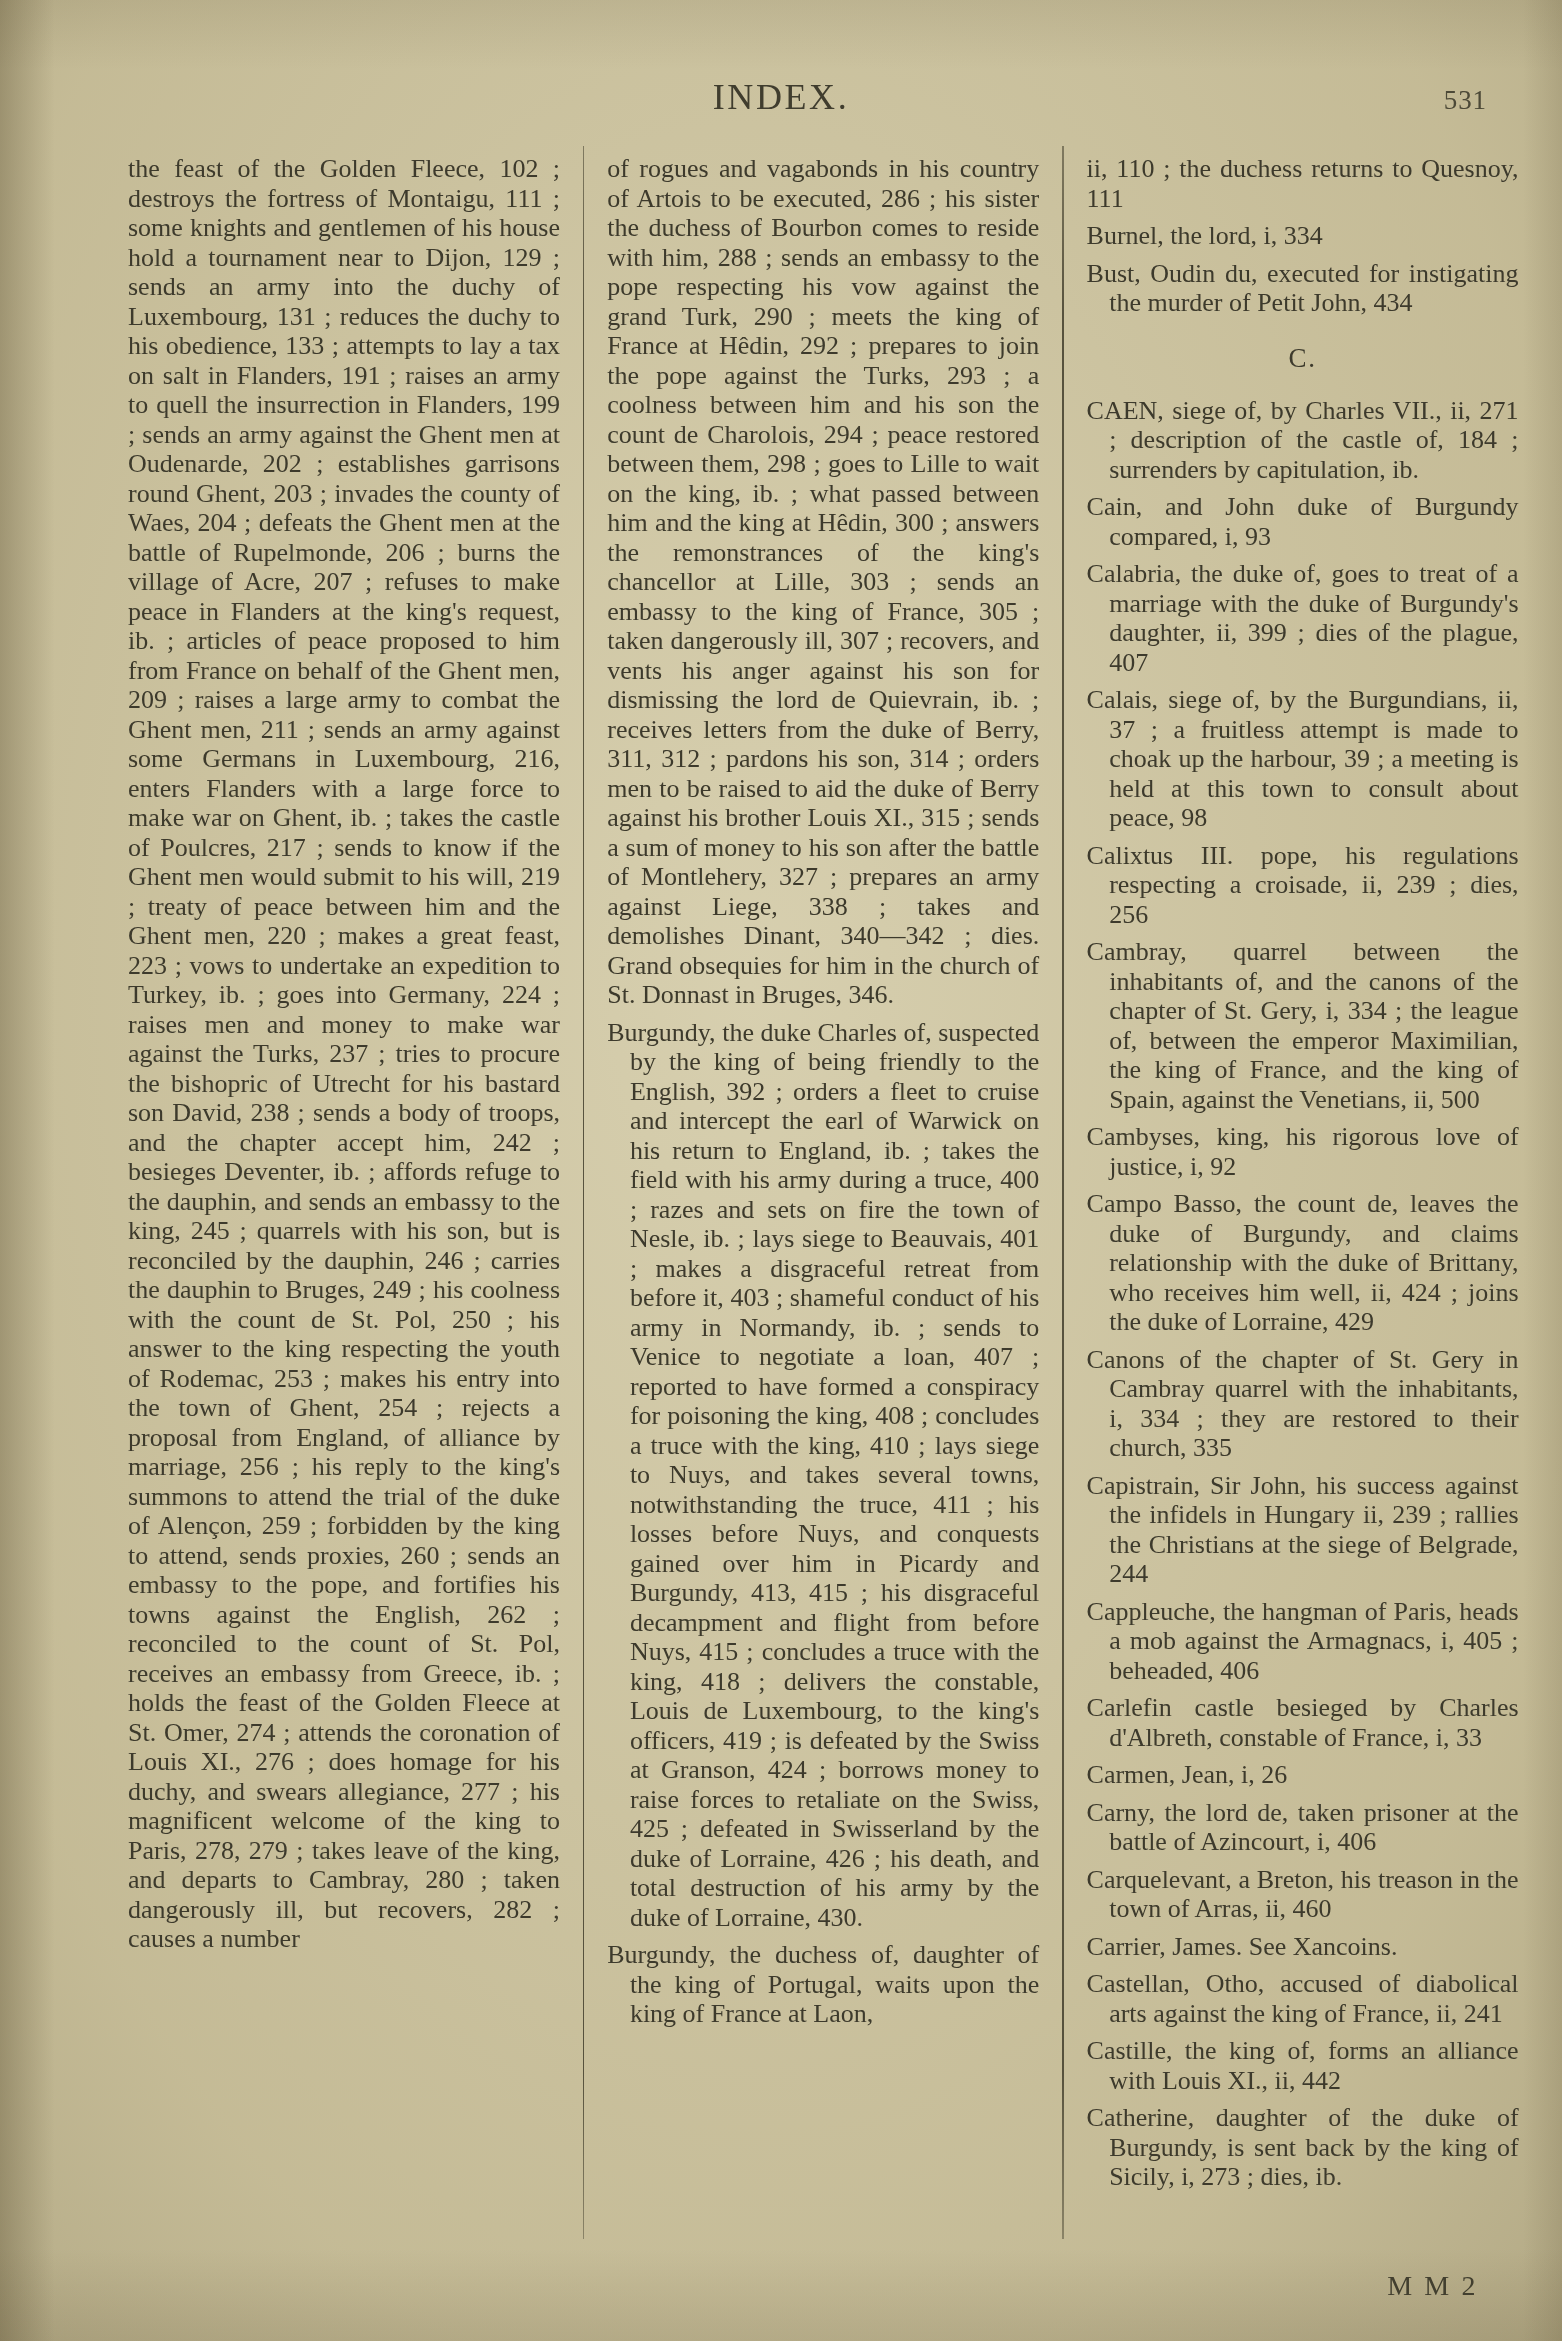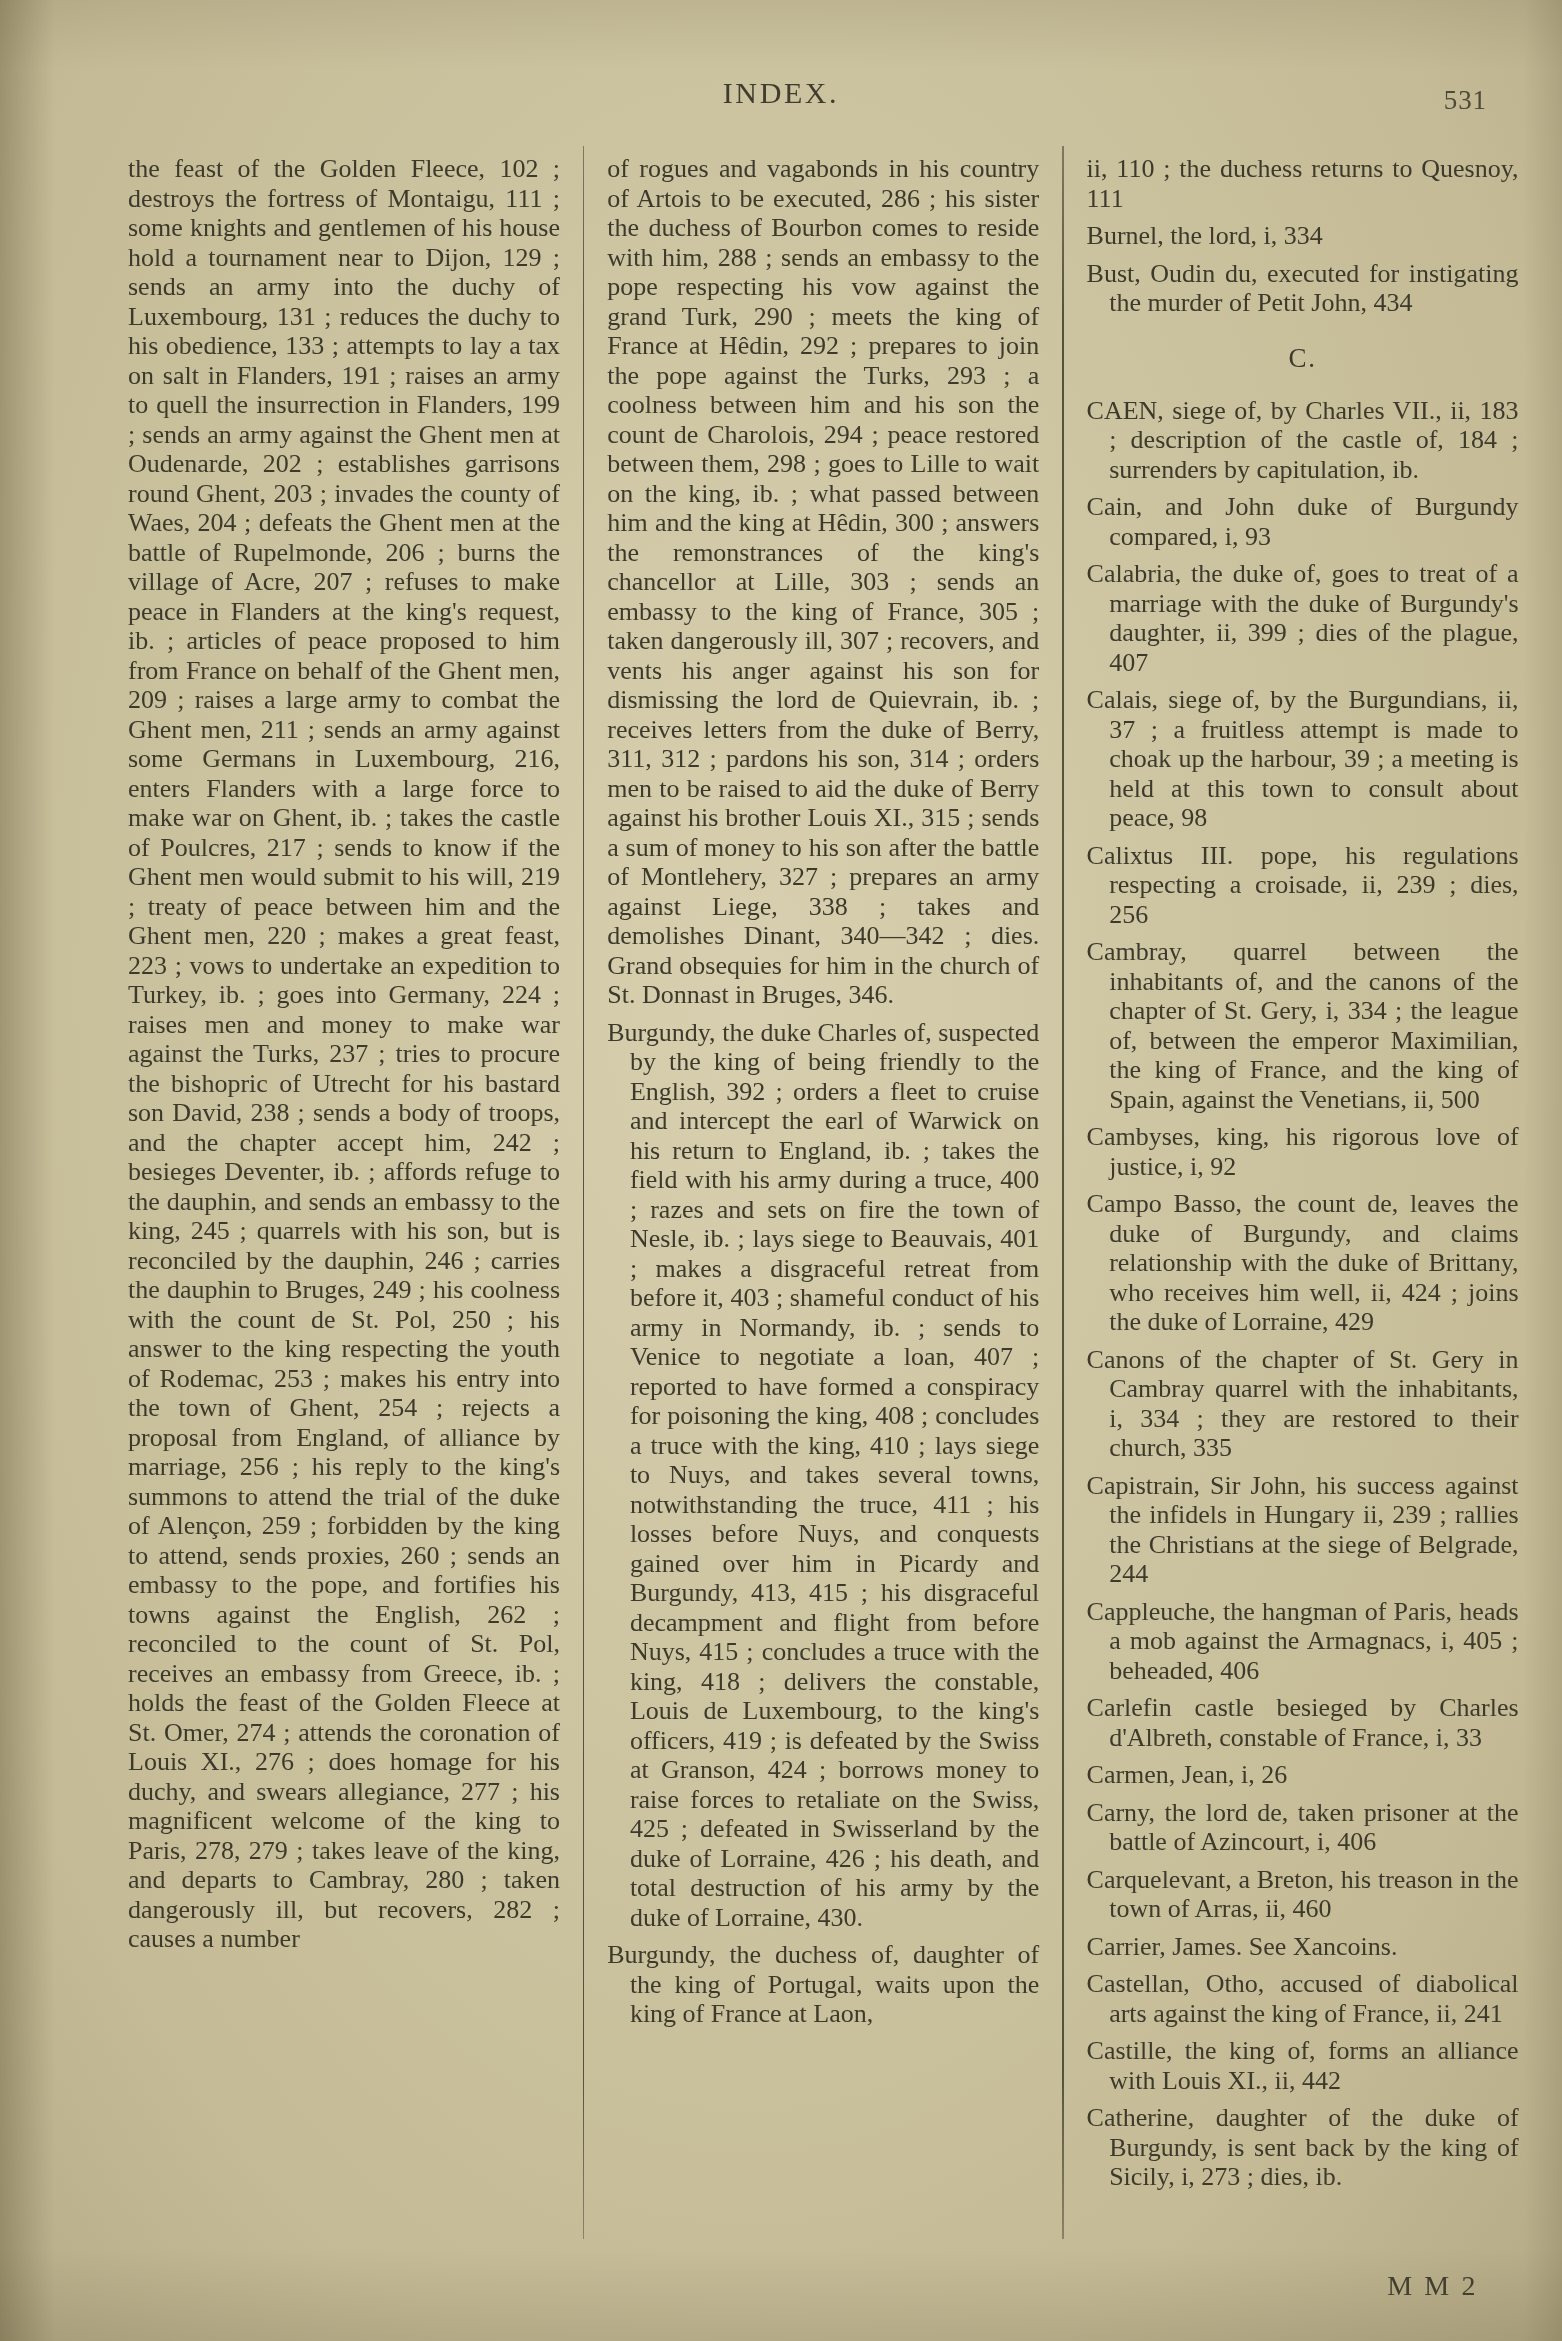--- a/index.html
+++ b/index.html
@@ -35,21 +35,21 @@
       linear-gradient(0deg,   rgba(70,58,30,0.14) 0%, rgba(70,58,30,0.0) 4%),
       linear-gradient(180deg, rgba(70,58,30,0.10) 0%, rgba(70,58,30,0.0) 3%);
   }
 
   .header-title {
     position: absolute;
     top: 76px;
     left: 0;
     width: 100%;
     text-align: center;
-    font-size: 30px;
+    font-size: 36px;
     letter-spacing: 2.6px;
     font-weight: 400;
     color: #403d2e;
   }
 
   .page-number {
     position: absolute;
     top: 85px;
     right: 75px;
     font-size: 27px;
@@ -129,21 +129,21 @@
         <p class="entry-continuation">of rogues and vagabonds in his country of Artois to be executed, 286 ; his sister the duchess of Bourbon comes to reside with him, 288 ; sends an embassy to the pope respecting his vow against the grand Turk, 290 ; meets the king of France at Hêdin, 292 ; prepares to join the pope against the Turks, 293 ; a coolness between him and his son the count de Charolois, 294 ; peace restored between them, 298 ; goes to Lille to wait on the king, ib. ; what passed between him and the king at Hêdin, 300 ; answers the remonstrances of the king's chancellor at Lille, 303 ; sends an embassy to the king of France, 305 ; taken dangerously ill, 307 ; recovers, and vents his anger against his son for dismissing the lord de Quievrain, ib. ; receives letters from the duke of Berry, 311, 312 ; pardons his son, 314 ; orders men to be raised to aid the duke of Berry against his brother Louis XI., 315 ; sends a sum of money to his son after the battle of Montlehery, 327 ; prepares an army against Liege, 338 ; takes and demolishes Dinant, 340—342 ; dies. Grand obsequies for him in the church of St. Donnast in Bruges, 346.</p>
         <p class="entry-entry">Burgundy, the duke Charles of, suspected by the king of being friendly to the English, 392 ; orders a fleet to cruise and intercept the earl of Warwick on his return to England, ib. ; takes the field with his army during a truce, 400 ; razes and sets on fire the town of Nesle, ib. ; lays siege to Beauvais, 401 ; makes a disgraceful retreat from before it, 403 ; shameful conduct of his army in Normandy, ib. ; sends to Venice to negotiate a loan, 407 ; reported to have formed a conspiracy for poisoning the king, 408 ; concludes a truce with the king, 410 ; lays siege to Nuys, and takes several towns, notwithstanding the truce, 411 ; his losses before Nuys, and conquests gained over him in Picardy and Burgundy, 413, 415 ; his disgraceful decampment and flight from before Nuys, 415 ; concludes a truce with the king, 418 ; delivers the constable, Louis de Luxembourg, to the king's officers, 419 ; is defeated by the Swiss at Granson, 424 ; borrows money to raise forces to retaliate on the Swiss, 425 ; defeated in Swisserland by the duke of Lorraine, 426 ; his death, and total destruction of his army by the duke of Lorraine, 430.</p>
         <p class="entry-entry">Burgundy, the duchess of, daughter of the king of Portugal, waits upon the king of France at Laon,</p>
       </div>
     <div class="col-rule"></div>
     <div class="column">
         <p class="entry-continuation">ii, 110 ; the duchess returns to Quesnoy, 111</p>
         <p class="entry-entry">Burnel, the lord, i, 334</p>
         <p class="entry-entry">Bust, Oudin du, executed for instigating the murder of Petit John, 434</p>
         <p class="entry-section">C.</p>
-        <p class="entry-entry">CAEN, siege of, by Charles VII., ii, 183 ; description of the castle of, 184 ; surrenders by capitulation, ib.</p>
+        <p class="entry-entry">CAEN, siege of, by Charles VII., ii, 271 ; description of the castle of, 184 ; surrenders by capitulation, ib.</p>
         <p class="entry-entry">Cain, and John duke of Burgundy compared, i, 93</p>
         <p class="entry-entry">Calabria, the duke of, goes to treat of a marriage with the duke of Burgundy's daughter, ii, 399 ; dies of the plague, 407</p>
         <p class="entry-entry">Calais, siege of, by the Burgundians, ii, 37 ; a fruitless attempt is made to choak up the harbour, 39 ; a meeting is held at this town to consult about peace, 98</p>
         <p class="entry-entry">Calixtus III. pope, his regulations respecting a croisade, ii, 239 ; dies, 256</p>
         <p class="entry-entry">Cambray, quarrel between the inhabitants of, and the canons of the chapter of St. Gery, i, 334 ; the league of, between the emperor Maximilian, the king of France, and the king of Spain, against the Venetians, ii, 500</p>
         <p class="entry-entry">Cambyses, king, his rigorous love of justice, i, 92</p>
         <p class="entry-entry">Campo Basso, the count de, leaves the duke of Burgundy, and claims relationship with the duke of Brittany, who receives him well, ii, 424 ; joins the duke of Lorraine, 429</p>
         <p class="entry-entry">Canons of the chapter of St. Gery in Cambray quarrel with the inhabitants, i, 334 ; they are restored to their church, 335</p>
         <p class="entry-entry">Capistrain, Sir John, his success against the infidels in Hungary ii, 239 ; rallies the Christians at the siege of Belgrade, 244</p>
         <p class="entry-entry">Cappleuche, the hangman of Paris, heads a mob against the Armagnacs, i, 405 ; beheaded, 406</p>

